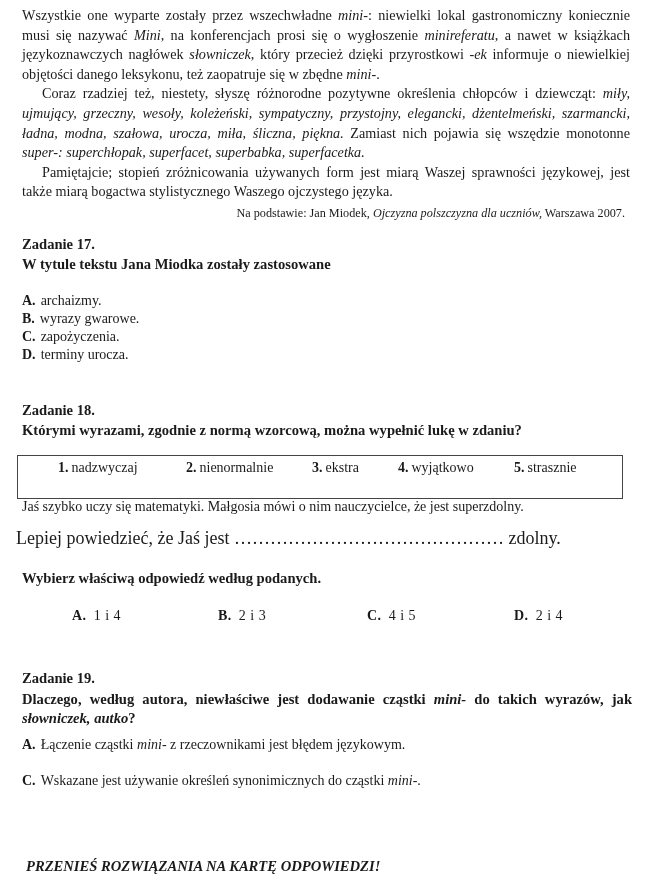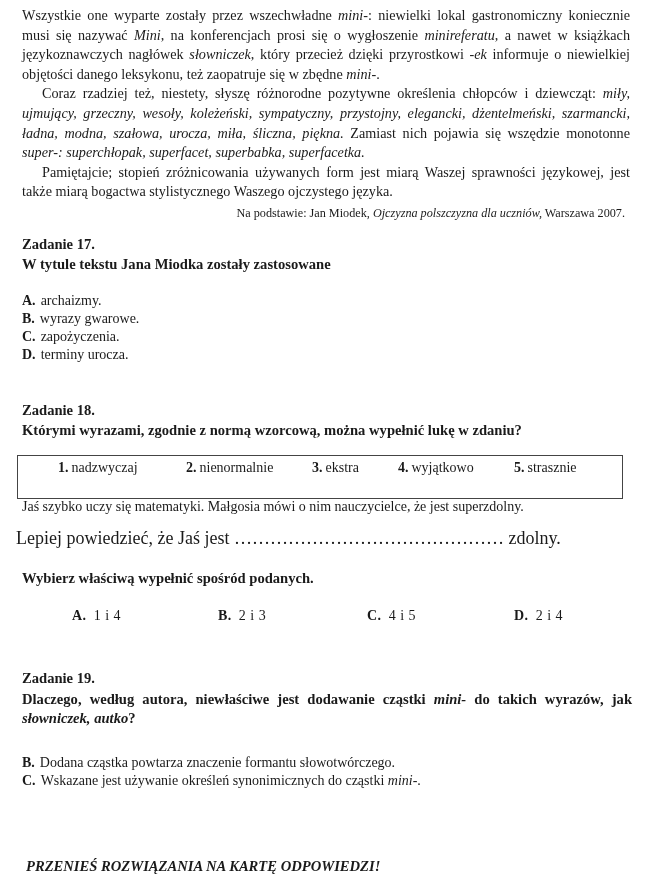--- a/index.html
+++ b/index.html
@@ -54,27 +54,27 @@
   <div class="box">
     <span class="item" style="left:40px;"><b>1.</b><span>nadzwyczaj</span></span>
     <span class="item" style="left:168px;"><b>2.</b><span>nienormalnie</span></span>
     <span class="item" style="left:294px;"><b>3.</b><span>ekstra</span></span>
     <span class="item" style="left:380px;"><b>4.</b><span>wyjątkowo</span></span>
     <span class="item" style="left:496px;"><b>5.</b><span>strasznie</span></span>
   </div>
 
   <div class="abs" style="left:22px; top:499px; font-size:14px;">Jaś szybko uczy się matematyki. Małgosia mówi o nim nauczycielce, że jest superzdolny.</div>
   <div class="abs" style="left:16px; top:528px; font-size:18px;">Lepiej powiedzieć, że Jaś jest ……………………………………… zdolny.</div>
-  <div class="abs task-title" style="left:22px; top:570px;">Wybierz właściwą wypełnić spośród podanych.</div>
+  <div class="abs task-title" style="left:22px; top:570px;">Wybierz właściwą odpowiedź według podanych.</div>
 
   <div class="ans" style="left:72px;"><b>A.</b><span>1 i 4</span></div>
   <div class="ans" style="left:218px;"><b>B.</b><span>2 i 3</span></div>
   <div class="ans" style="left:367px;"><b>C.</b><span>4 i 5</span></div>
   <div class="ans" style="left:514px;"><b>D.</b><span>2 i 4</span></div>
 
   <div class="abs task-title" style="left:22px; top:670px;">Zadanie 19.</div>
   <div class="task-title" style="position:absolute; left:22px; top:690px; width:610px; line-height:19px; text-align:justify;"><span>Dlaczego, według autora, niewłaściwe jest dodawanie cząstki </span><i>mini-</i><span> do takich wyrazów, jak </span><i>słowniczek, autko</i><span>?</span></div>
 
-  <div class="opt" style="top:755px;"><span class="ol">B.</span><span>Dodana cząstka powtarza znaczenie formantu słowotwórczego.</span></div>
+  <div class="opt" style="top:737px;"><span class="ol">A.</span><span>Łączenie cząstki </span><i>mini-</i><span> z rzeczownikami jest błędem językowym.</span></div>
   <div class="opt" style="top:773px;"><span class="ol">C.</span><span>Wskazane jest używanie określeń synonimicznych do cząstki </span><i>mini-</i><span>.</span></div>
 
   <div class="footer">PRZENIEŚ ROZWIĄZANIA NA KARTĘ ODPOWIEDZI!</div>
 </div>
 
 </body></html>

